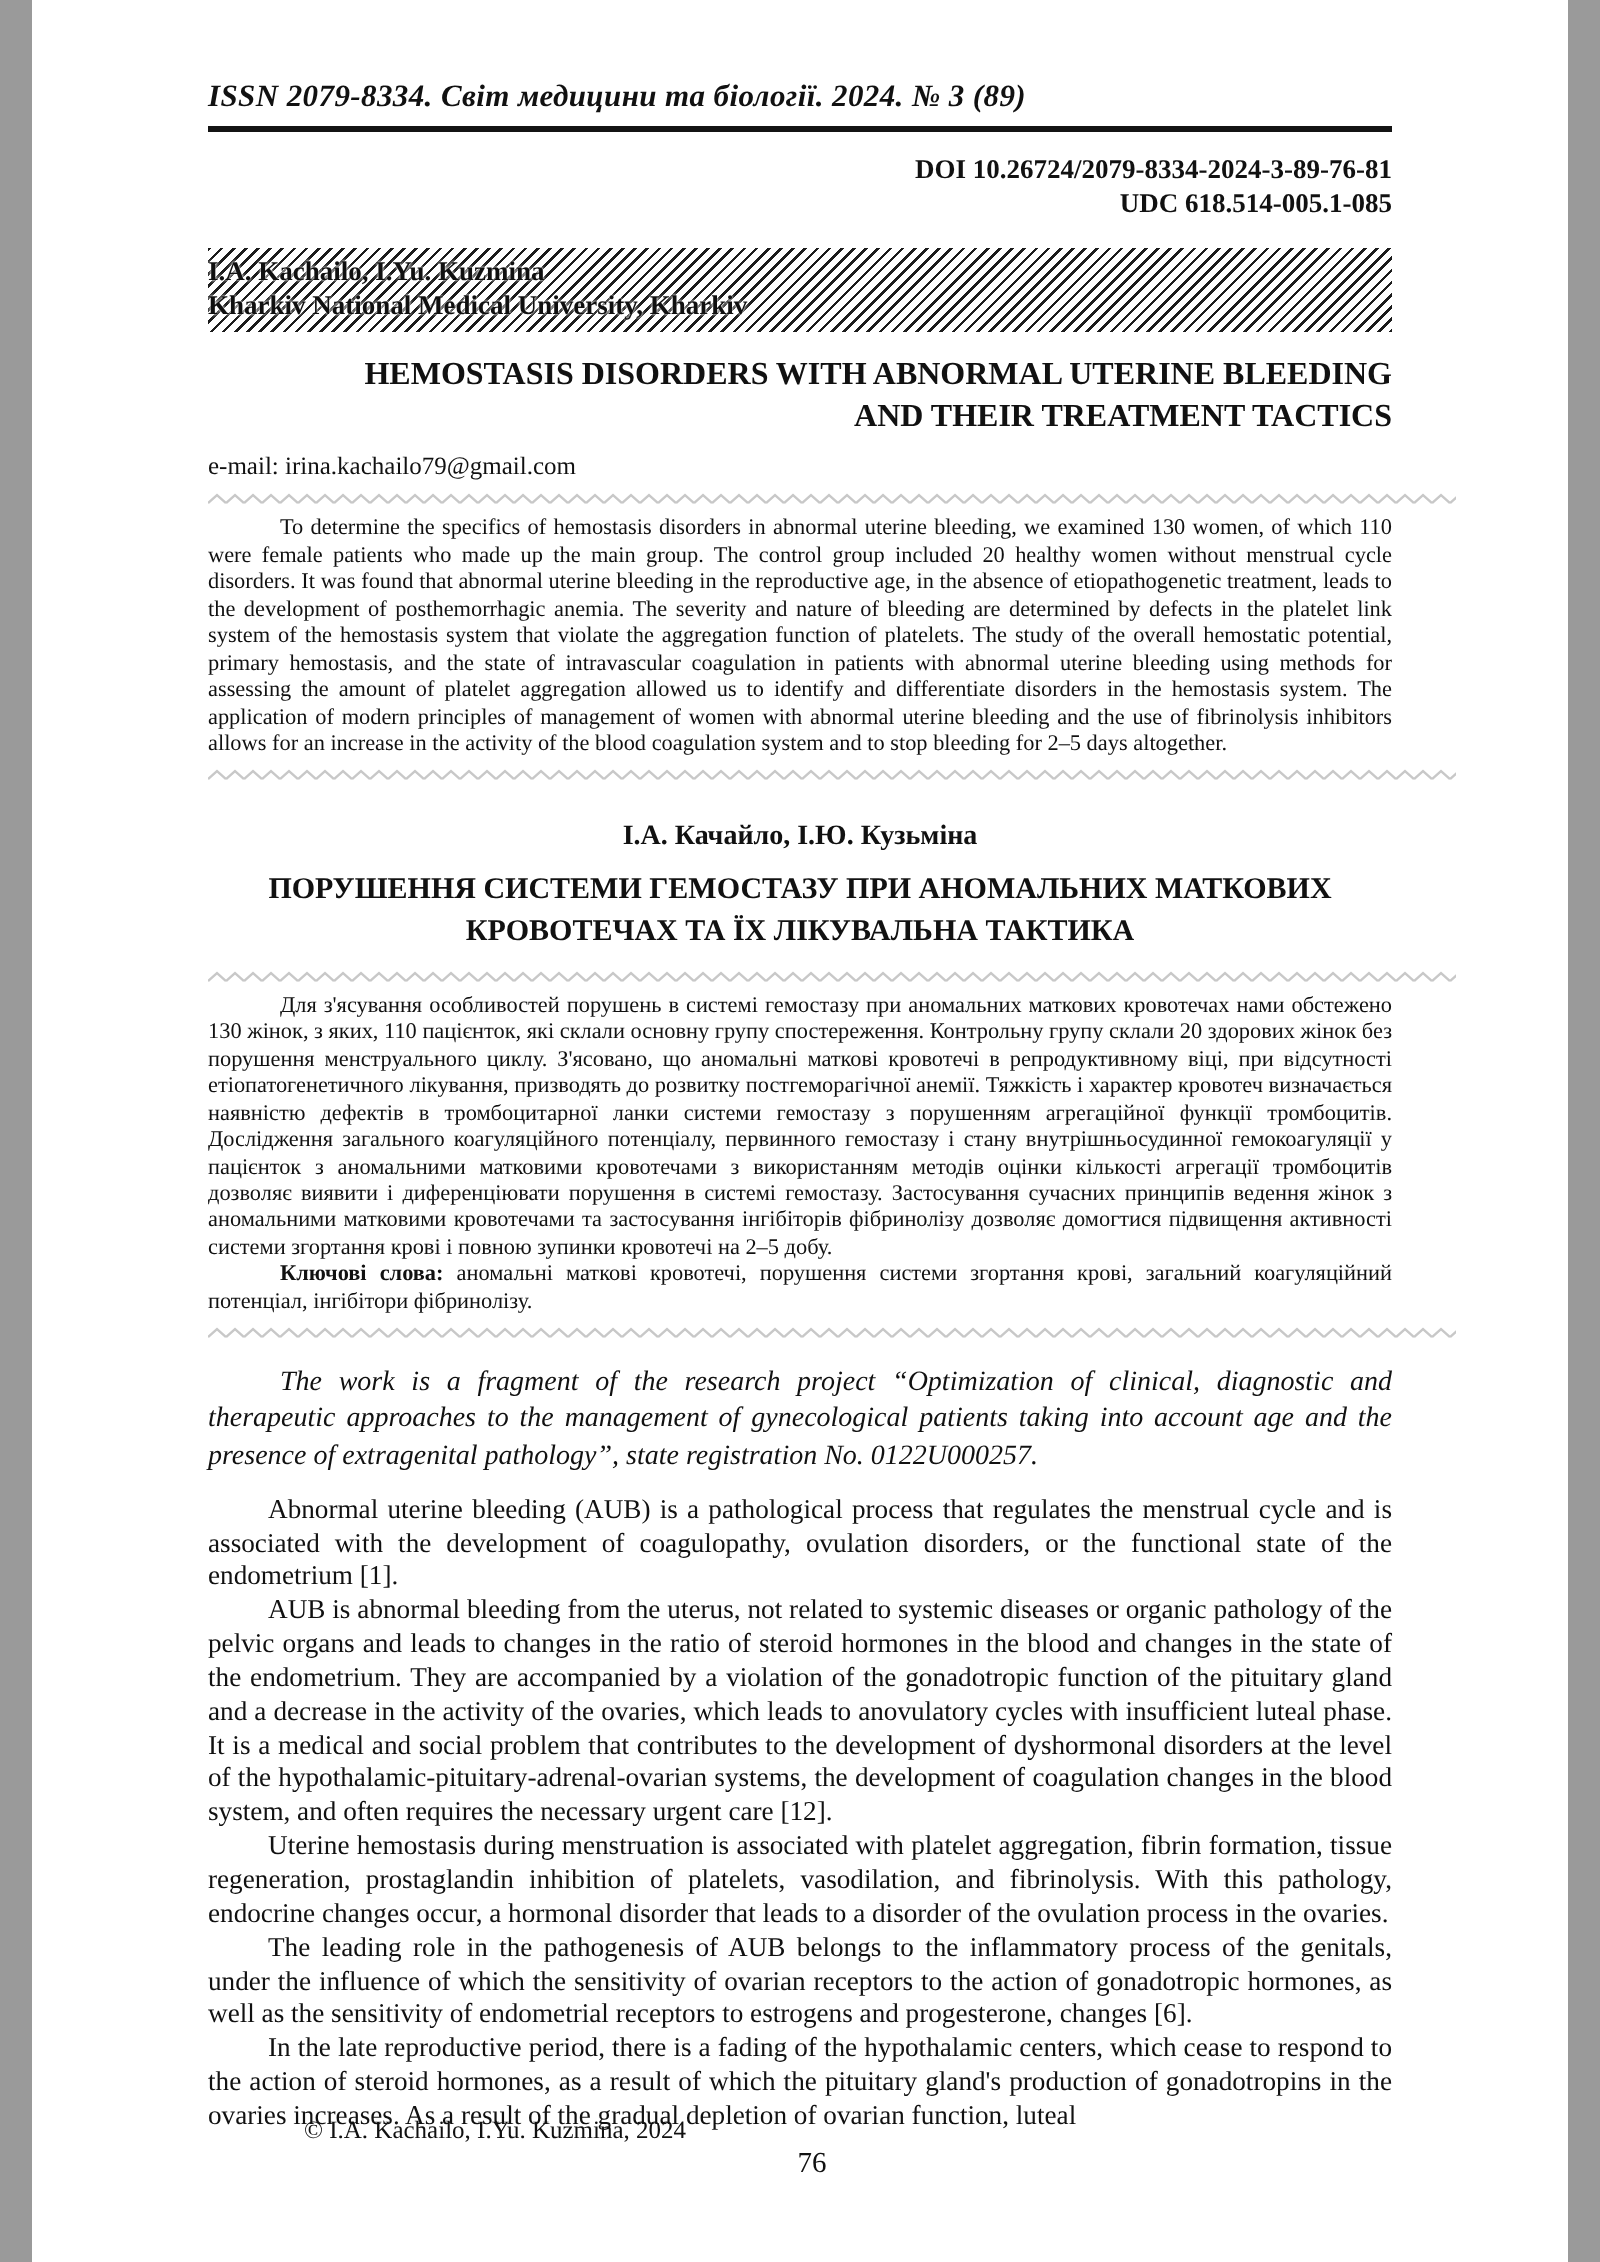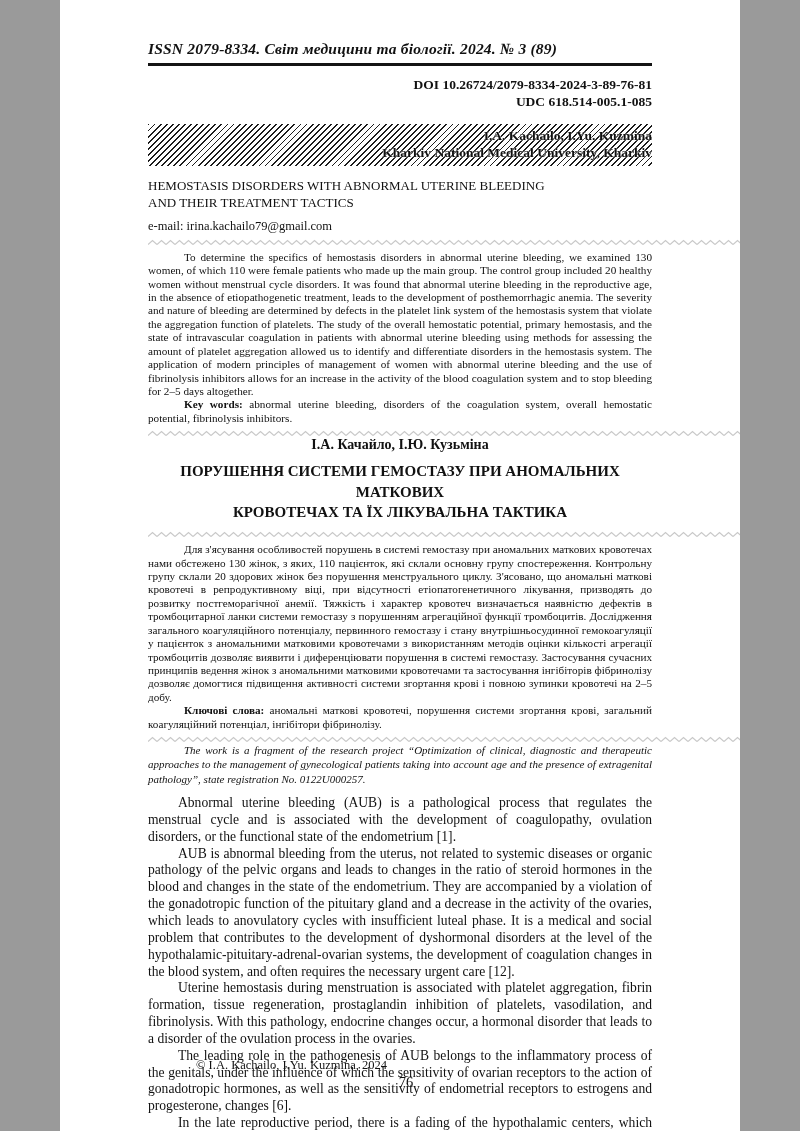--- a/index.html
+++ b/index.html
@@ -1,56 +1,56 @@
 <!DOCTYPE html>
 <html><head>
 <meta charset="utf-8">
 <style>
   html,body{margin:0;padding:0;background:#9a9a9a;}
   .page{
-    width:680px;height:1131px;margin:0 auto;background:#ffffff;
+    width:768px;height:1131px;margin:0 auto;background:#ffffff;
     position:relative;overflow:hidden;color:#111;
     font-family:"Liberation Serif","DejaVu Serif",serif;
   }
   .content{padding:40px 88px 0 88px;}
 
   .issn-line{
     font-weight:bold;font-style:italic;font-size:15.5px;letter-spacing:.2px;
     padding-bottom:5px;border-bottom:3px solid #141414;
   }
   .meta-block{margin-top:11px;font-weight:bold;font-size:13.5px;line-height:1.25;text-align:right;}
 
   .hatch-band{
-    margin-top:13px;padding:3px 0 4px;text-align:right;
+    margin-top:13px;padding:3px 0 4px;text-align:left;
     background:repeating-linear-gradient(135deg,#1c1c1c 0px,#1c1c1c 1.3px,#ffffff 1.3px,#ffffff 4.3px);
   }
   .hatch-band .band-line{
     display:block;font-weight:bold;font-size:13.5px;line-height:1.3;color:#101010;
     text-shadow:0 0 2px #fff,0 0 1px #fff;
   }
 
-  .title-en{margin-top:12px;text-align:left;font-weight:normal;font-size:13px;line-height:1.3;}
+  .title-en{margin-top:12px;text-align:right;font-weight:bold;font-size:16px;line-height:1.3;}
   .title-en span{display:block;}
   .email-line{margin-top:7px;font-size:12.5px;}
 
   .zigzag{display:block;margin-top:5px;}
   .zigzag svg{display:block;}
 
   .abstract{font-size:11.2px;line-height:1.2;text-align:justify;margin-top:5px;}
   .abstract p{margin:0;}
   .abstract .lead{text-indent:36px;}
   .abstract .kw{text-indent:36px;}
   .bold{font-weight:bold;}
 
-  .authors-uk{margin-top:0;text-align:center;font-weight:bold;font-size:14px;}
+  .authors-uk{margin-top:20px;text-align:center;font-weight:bold;font-size:14px;}
   .title-uk{margin-top:8px;text-align:center;font-weight:bold;font-size:15px;line-height:1.35;}
   .title-uk span{display:block;}
 
   .research-note{
-    margin-top:0;font-style:italic;font-size:11px;line-height:1.3;
+    margin-top:13px;font-style:italic;font-size:14px;line-height:1.3;
     text-align:justify;text-indent:36px;
   }
 
   .bodytext{margin-top:9px;}
   .bodytext p{
     margin:0;font-size:13.6px;line-height:1.24;text-align:justify;text-indent:30px;
   }
 
   .footer-copyright{
     position:absolute;left:136px;bottom:58px;font-size:12.5px;
@@ -90,21 +90,20 @@
             <pattern id="zz1" width="9" height="7" patternUnits="userSpaceOnUse">
           <path d="M0 5.5 L4.5 1.5 L9 5.5" fill="none" stroke="#c8c8c8" stroke-width="1.2"></path>
         </pattern>
           </defs>
         <rect width="624" height="7" fill="url(#zz1)"></rect>
       </svg>
     </div>
 
     <div class="abstract">
       <p class="lead">To determine the specifics of hemostasis disorders in abnormal uterine bleeding, we examined 130 women, of which 110 were female patients who made up the main group. The control group included 20 healthy women without menstrual cycle disorders. It was found that abnormal uterine bleeding in the reproductive age, in the absence of etiopathogenetic treatment, leads to the development of posthemorrhagic anemia. The severity and nature of bleeding are determined by defects in the platelet link system of the hemostasis system that violate the aggregation function of platelets. The study of the overall hemostatic potential, primary hemostasis, and the state of intravascular coagulation in patients with abnormal uterine bleeding using methods for assessing the amount of platelet aggregation allowed us to identify and differentiate disorders in the hemostasis system. The application of modern principles of management of women with abnormal uterine bleeding and the use of fibrinolysis inhibitors allows for an increase in the activity of the blood coagulation system and to stop bleeding for 2–5 days altogether.</p>
-      <p class="kw"><span class="bold">Key words:</span><span> abnormal uterine bleeding, disorders of the coagulation system, overall hemostatic potential, fibrinolysis inhibitors.</span></p>
     </div>
 
     <div class="zigzag">
       <svg width="624" height="7" aria-hidden="true">
         <defs>
             <pattern id="zz2" width="9" height="7" patternUnits="userSpaceOnUse">
           <path d="M0 5.5 L4.5 1.5 L9 5.5" fill="none" stroke="#c8c8c8" stroke-width="1.2"></path>
         </pattern>
           </defs>
         <rect width="624" height="7" fill="url(#zz2)"></rect>

